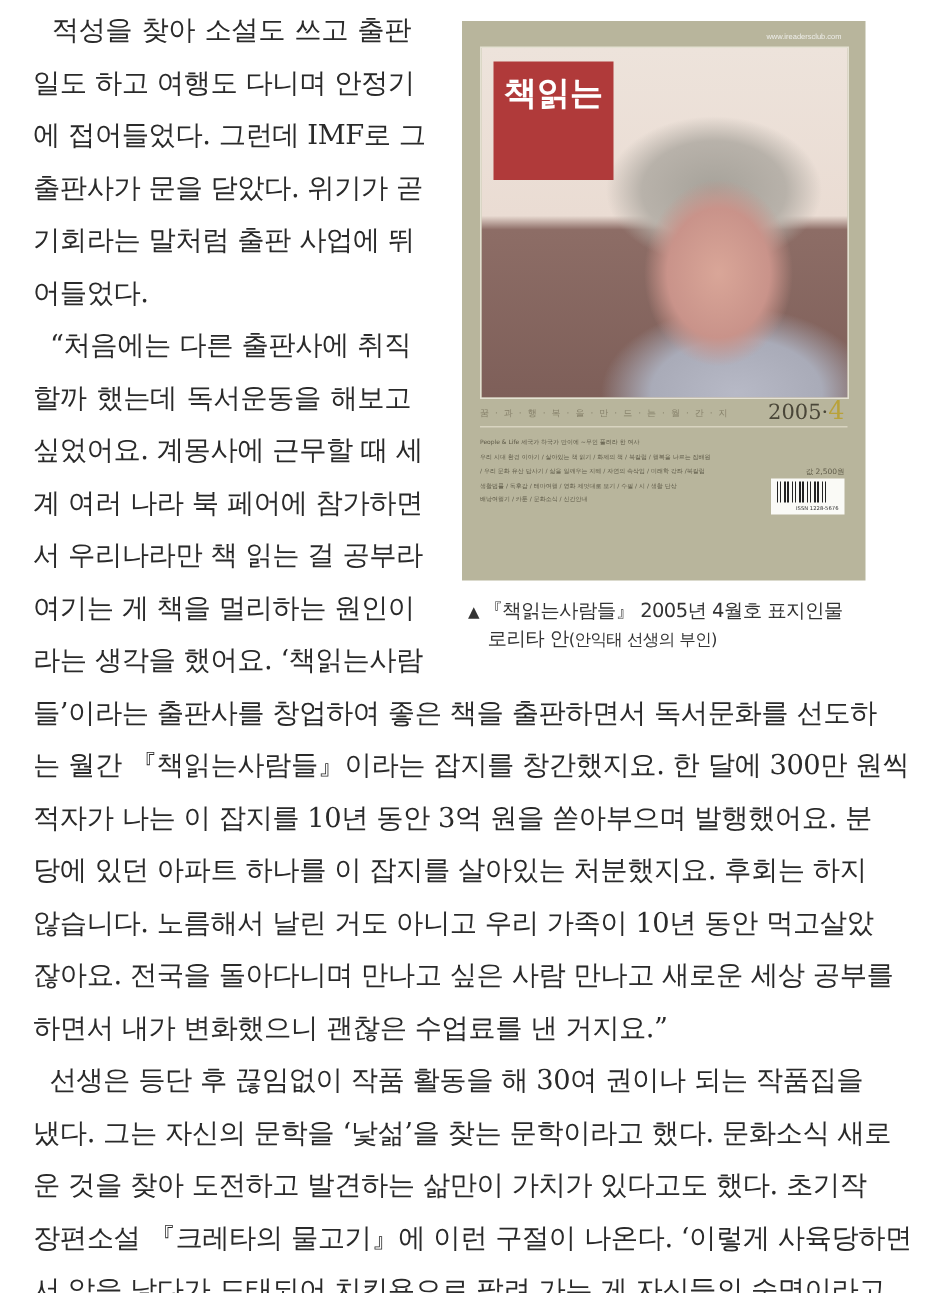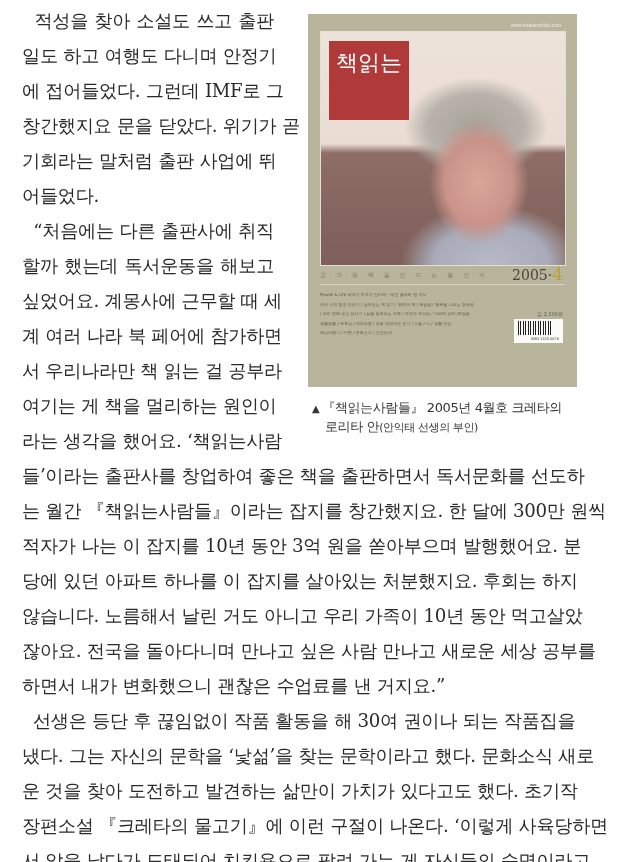--- a/index.html
+++ b/index.html
@@ -13,21 +13,21 @@
   .cover { position: absolute; left: 308px; top: 14px; width: 269px; height: 373px; background: #b8b59c; overflow: hidden; }
   .cover .url { position: absolute; right: 16px; top: 8px; font-family: "Liberation Sans", sans-serif; font-size: 5px; color: #eeeeea; }
   .cover .photo { position: absolute; left: 12px; top: 17px; width: 244px; height: 233px;
      background:
        radial-gradient(ellipse 62px 78px at 158px 150px, #d9a698 0%, #c9938a 55%, rgba(201,147,138,0) 80%),
        radial-gradient(ellipse 80px 55px at 155px 95px, #a6a29a 0%, #b8b2aa 60%, rgba(184,178,170,0) 90%),
        radial-gradient(ellipse 95px 60px at 170px 230px, #b7b9c6 0%, #a9abb8 60%, rgba(169,171,184,0) 95%),
        linear-gradient(180deg, #ede3db 0%, #eadcd3 48%, #8d6d66 52%, #7e5f59 100%);
      border: 1px solid #e4e1d2; }
   .cover .logo { position: absolute; left: 21px; top: 27px; width: 80px; height: 79px; background: #b03a3a; color: #ffffff;
-     font-family: "DejaVu Sans", sans-serif; font-weight: normal; font-size: 22px; line-height: 32px; text-align: center; padding-top: 6px; box-sizing: border-box; }
+     font-family: "DejaVu Sans", sans-serif; font-weight: bold; font-size: 22px; line-height: 32px; text-align: center; padding-top: 6px; box-sizing: border-box; }
   .cover .tagline { position: absolute; left: 12px; top: 257px; font-size: 6px; color: #86806a; letter-spacing: 4px; }
   .cover .issue { position: absolute; right: 14px; top: 250px; font-size: 14px; color: #4a4638; }
   .cover .issue .month { color: #b9a23a; font-size: 17px; }
   .cover .rule { position: absolute; left: 12px; right: 12px; top: 270px; height: 1px; background: #d8d4c0; }
   .cover .contents { position: absolute; left: 12px; top: 276px; width: 190px; font-family: "DejaVu Sans", sans-serif; font-size: 4px; line-height: 9.5px; color: #5e5a48; }
   .cover .price { position: absolute; right: 14px; top: 297px; font-family: "DejaVu Sans", sans-serif; font-size: 5px; color: #5e5a48; }
   .cover .barcode { position: absolute; right: 14px; top: 305px; width: 49px; height: 24px; background: #fafaf6;
      background-image: repeating-linear-gradient(90deg, #222 0 1px, #fafaf6 1px 2px, #222 2px 3px, #fafaf6 3px 5px); background-size: 34px 14px; background-repeat: no-repeat; background-position: 4px 2px; }
   .cover .isbn { position: absolute; right: 18px; top: 323px; font-family: "DejaVu Sans", sans-serif; font-size: 3.5px; color: #333; }
 
@@ -35,21 +35,21 @@
   .caption .tri { color: #333; font-size: 10px; margin-right: 3px; }
   .caption .l2 { padding-left: 13px; display: block; }
   .caption .small { font-size: 11px; text-align: center; }
 </style>
 </head>
 <body>
 
 <div class="line narrow" style="top:11px">&nbsp;&nbsp;적성을 찾아 소설도 쓰고 출판</div>
 <div class="line narrow" style="top:46px">일도 하고 여행도 다니며 안정기</div>
 <div class="line narrow" style="top:81px">에 접어들었다. 그런데 IMF로 그</div>
-<div class="line narrow" style="top:116px">창간했지요 문을 닫았다. 위기가 곧</div>
+<div class="line narrow" style="top:116px">출판사가 문을 닫았다. 위기가 곧</div>
 <div class="line narrow" style="top:151px">기회라는 말처럼 출판 사업에 뛰</div>
 <div class="line narrow last" style="top:186px">어들었다.</div>
 
 <div class="line narrow" style="top:221px">&nbsp;&nbsp;“처음에는 다른 출판사에 취직</div>
 <div class="line narrow" style="top:256px">할까 했는데 독서운동을 해보고</div>
 <div class="line narrow" style="top:291px">싶었어요. 계몽사에 근무할 때 세</div>
 <div class="line narrow" style="top:326px">계 여러 나라 북 페어에 참가하면</div>
 <div class="line narrow" style="top:361px">서 우리나라만 책 읽는 걸 공부라</div>
 <div class="line narrow" style="top:396px">여기는 게 책을 멀리하는 원인이</div>
 <div class="line narrow" style="top:431px">라는 생각을 했어요. ‘책읽는사람</div>
@@ -83,15 +83,15 @@
     <div>/ 우리 문화 유산 답사기 / 삶을 일깨우는 지혜 / 자연의 속삭임 / 미래학 강좌 /북칼럼</div>
     <div>생활법률 / 독후감 / 테마여행 / 영화 제멋대로 보기 / 수필 / 시 / 생활 단상</div>
     <div>배낭여행기 / 카툰 / 문화소식 / 신간안내</div>
   </div>
   <div class="price">값 2,500원</div>
   <div class="barcode"></div>
   <div class="isbn">ISSN 1228-5676</div>
 </div>
 
 <div class="caption">
-  <span class="tri">▲</span><span>『책읽는사람들』 2005년 4월호 크레타의</span>
+  <span class="tri">▲</span><span>『책읽는사람들』 2005년 4월호 표지인물</span>
   <span class="l2"><span>로리타 안</span><span class="small">(안익태 선생의 부인)</span></span>
 </div>
 
 </body></html>

